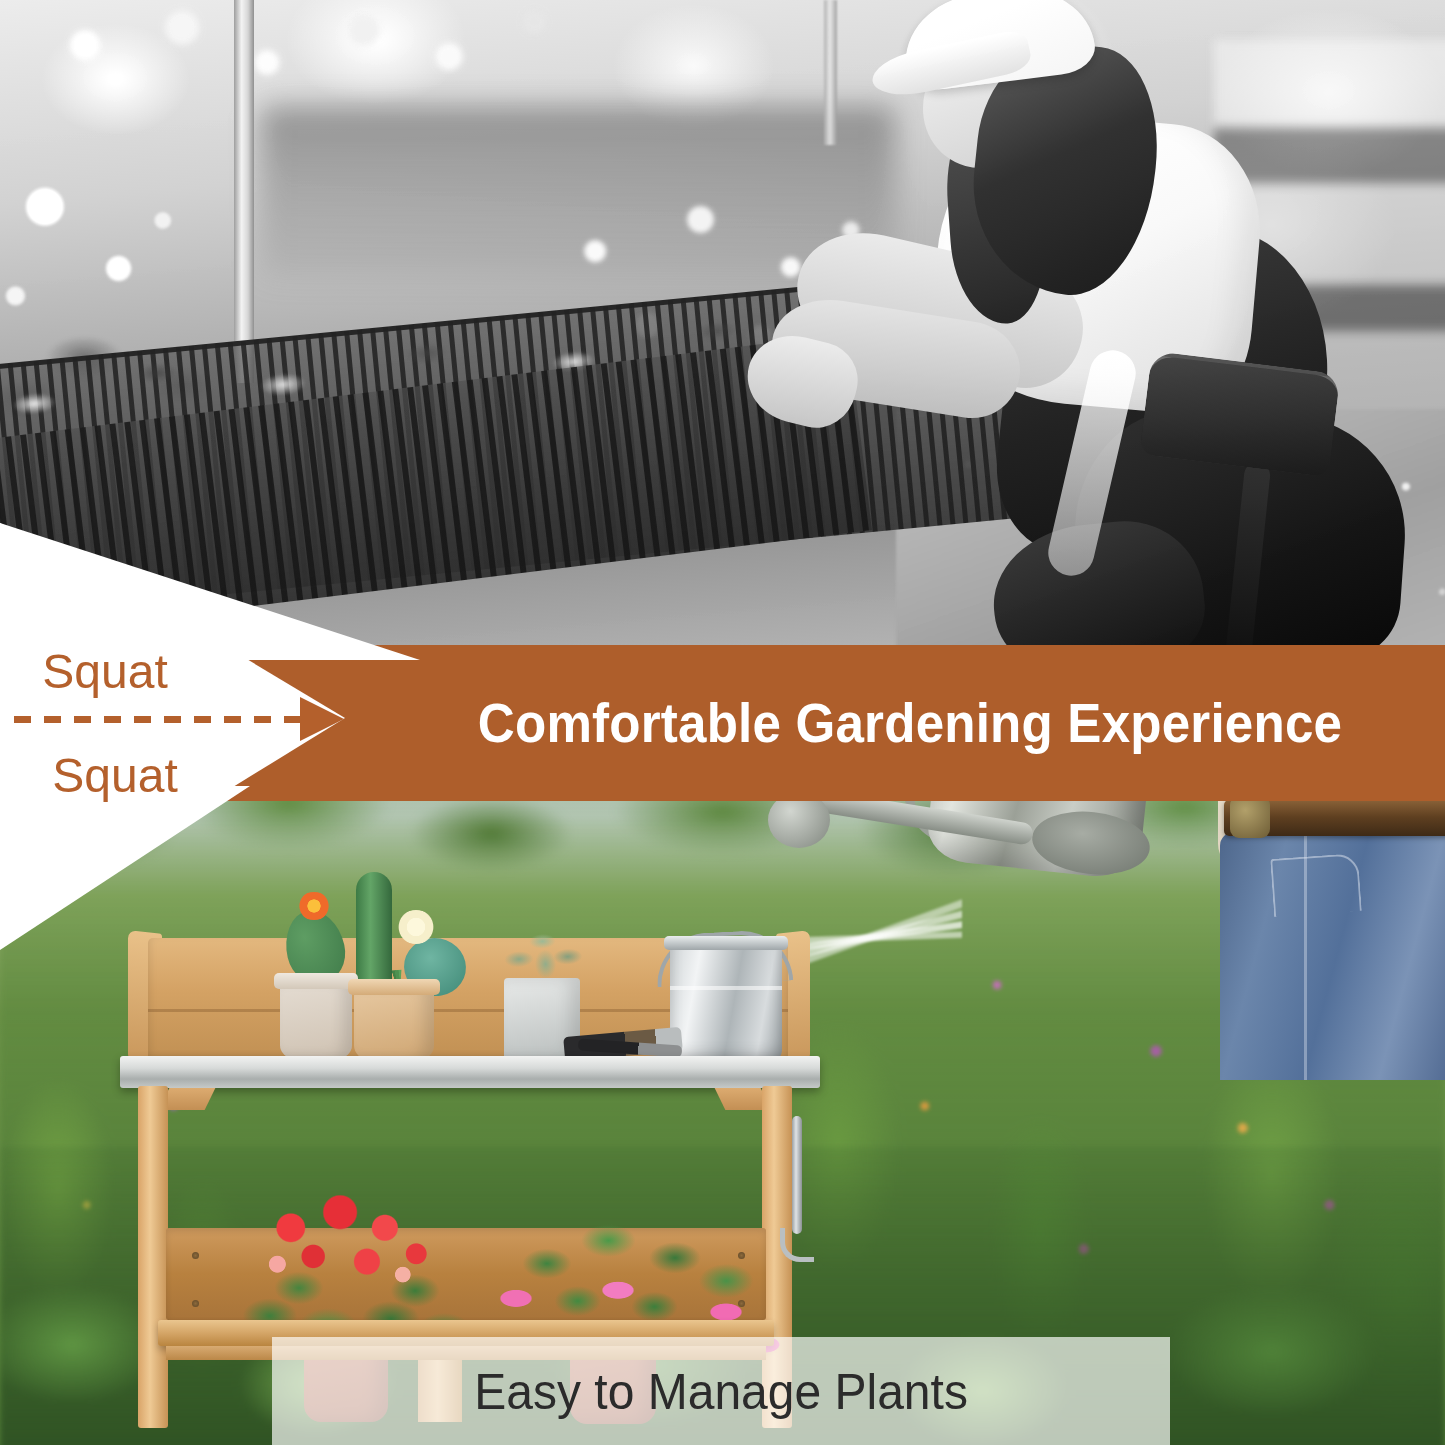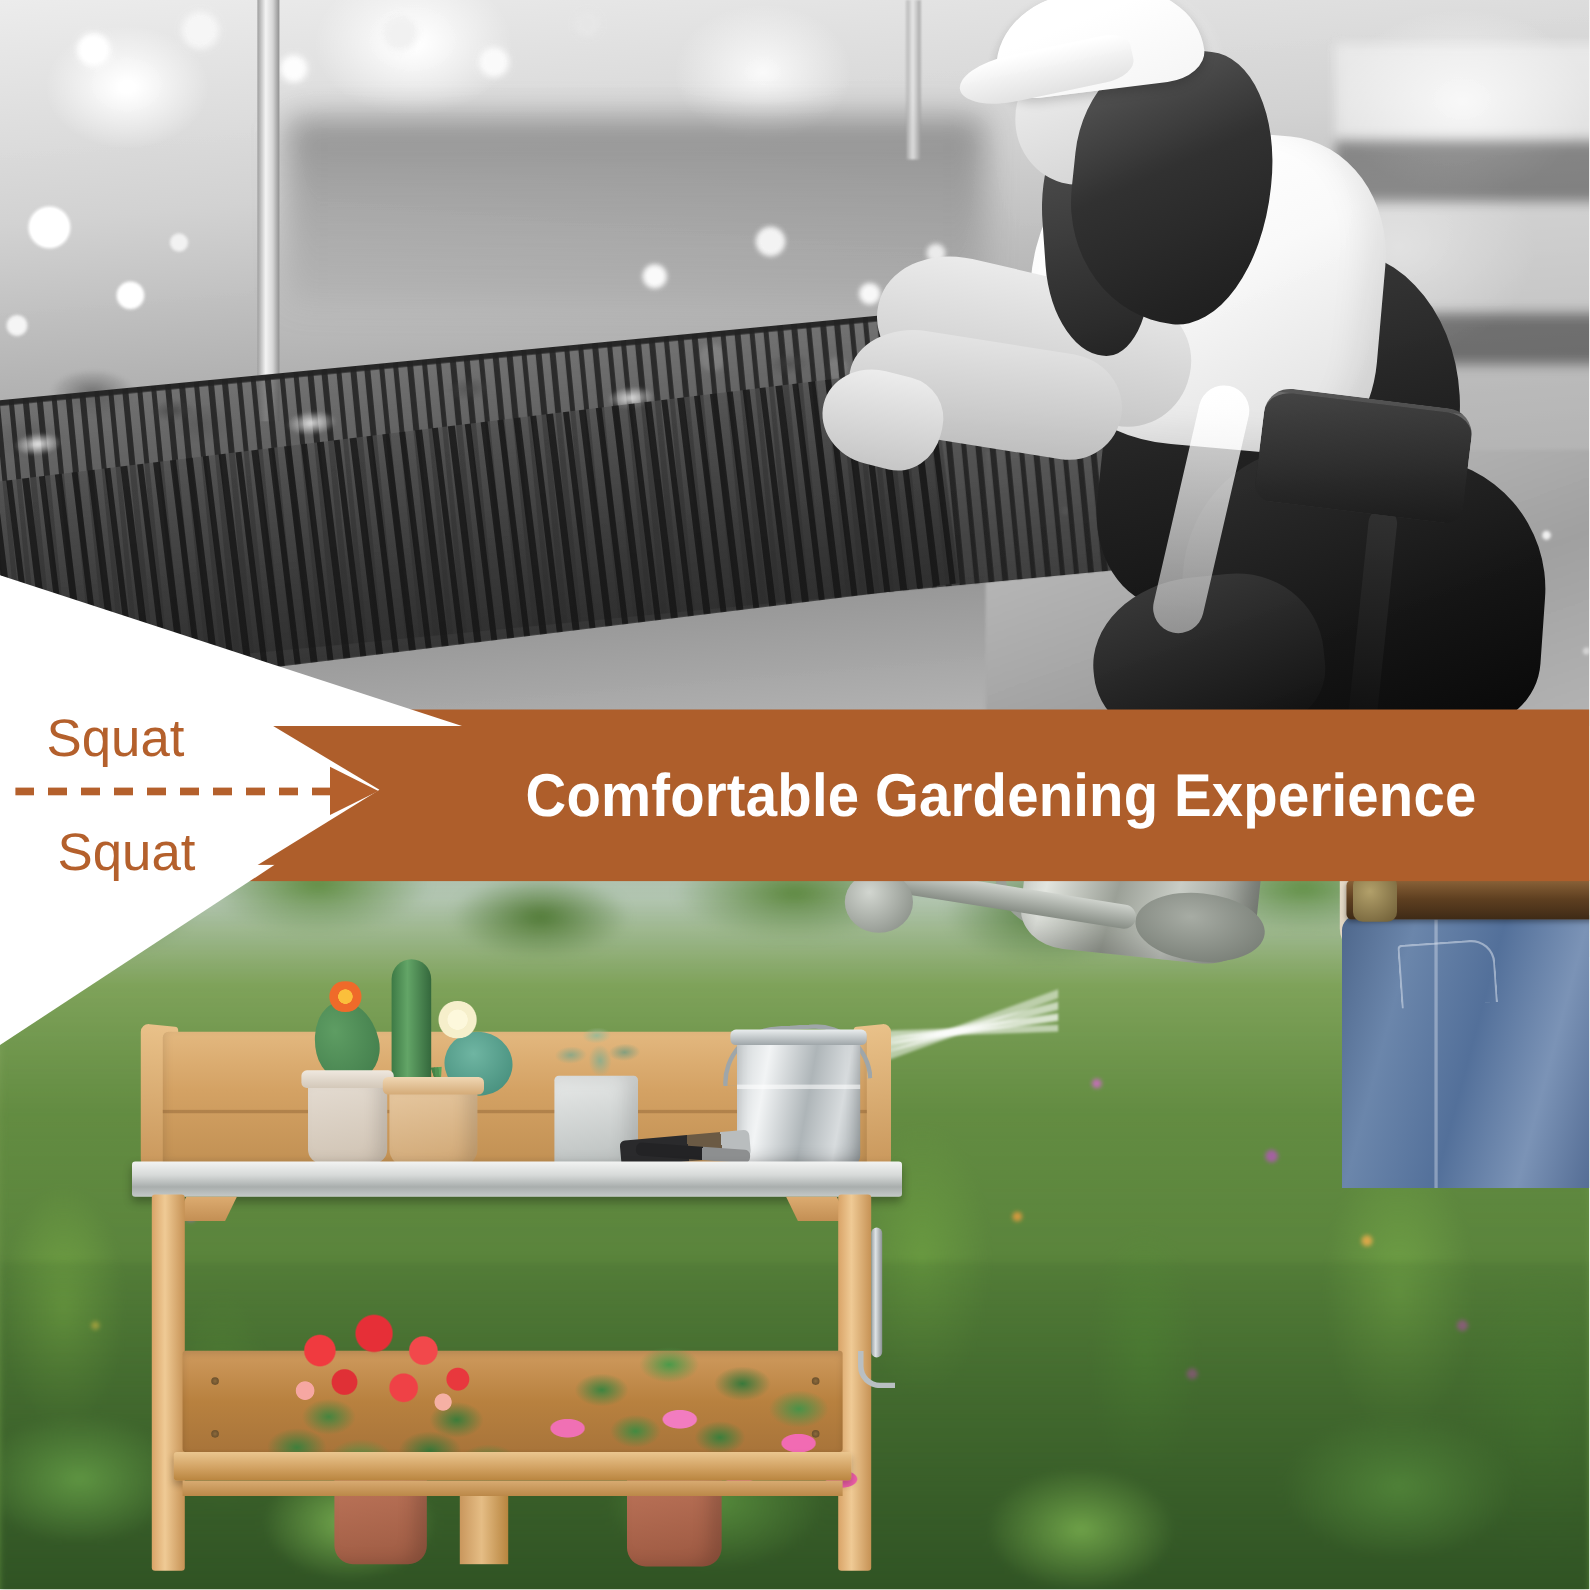--- a/index.html
+++ b/index.html
@@ -593,14 +593,17 @@
 
   <div class="wedge-top"></div>
   <div class="wedge"></div>
   <div class="wedge-bot"></div>
 
   <div class="ba-before">Squat</div>
   <div class="ba-dashed"></div>
   <div class="ba-arrowhead"></div>
   <div class="ba-after">Squat</div>
 
+  <div class="cap-bot">
+    <span>Easy to Manage Plants</span>
+  </div>
 
 </div>
 
 </body></html>

